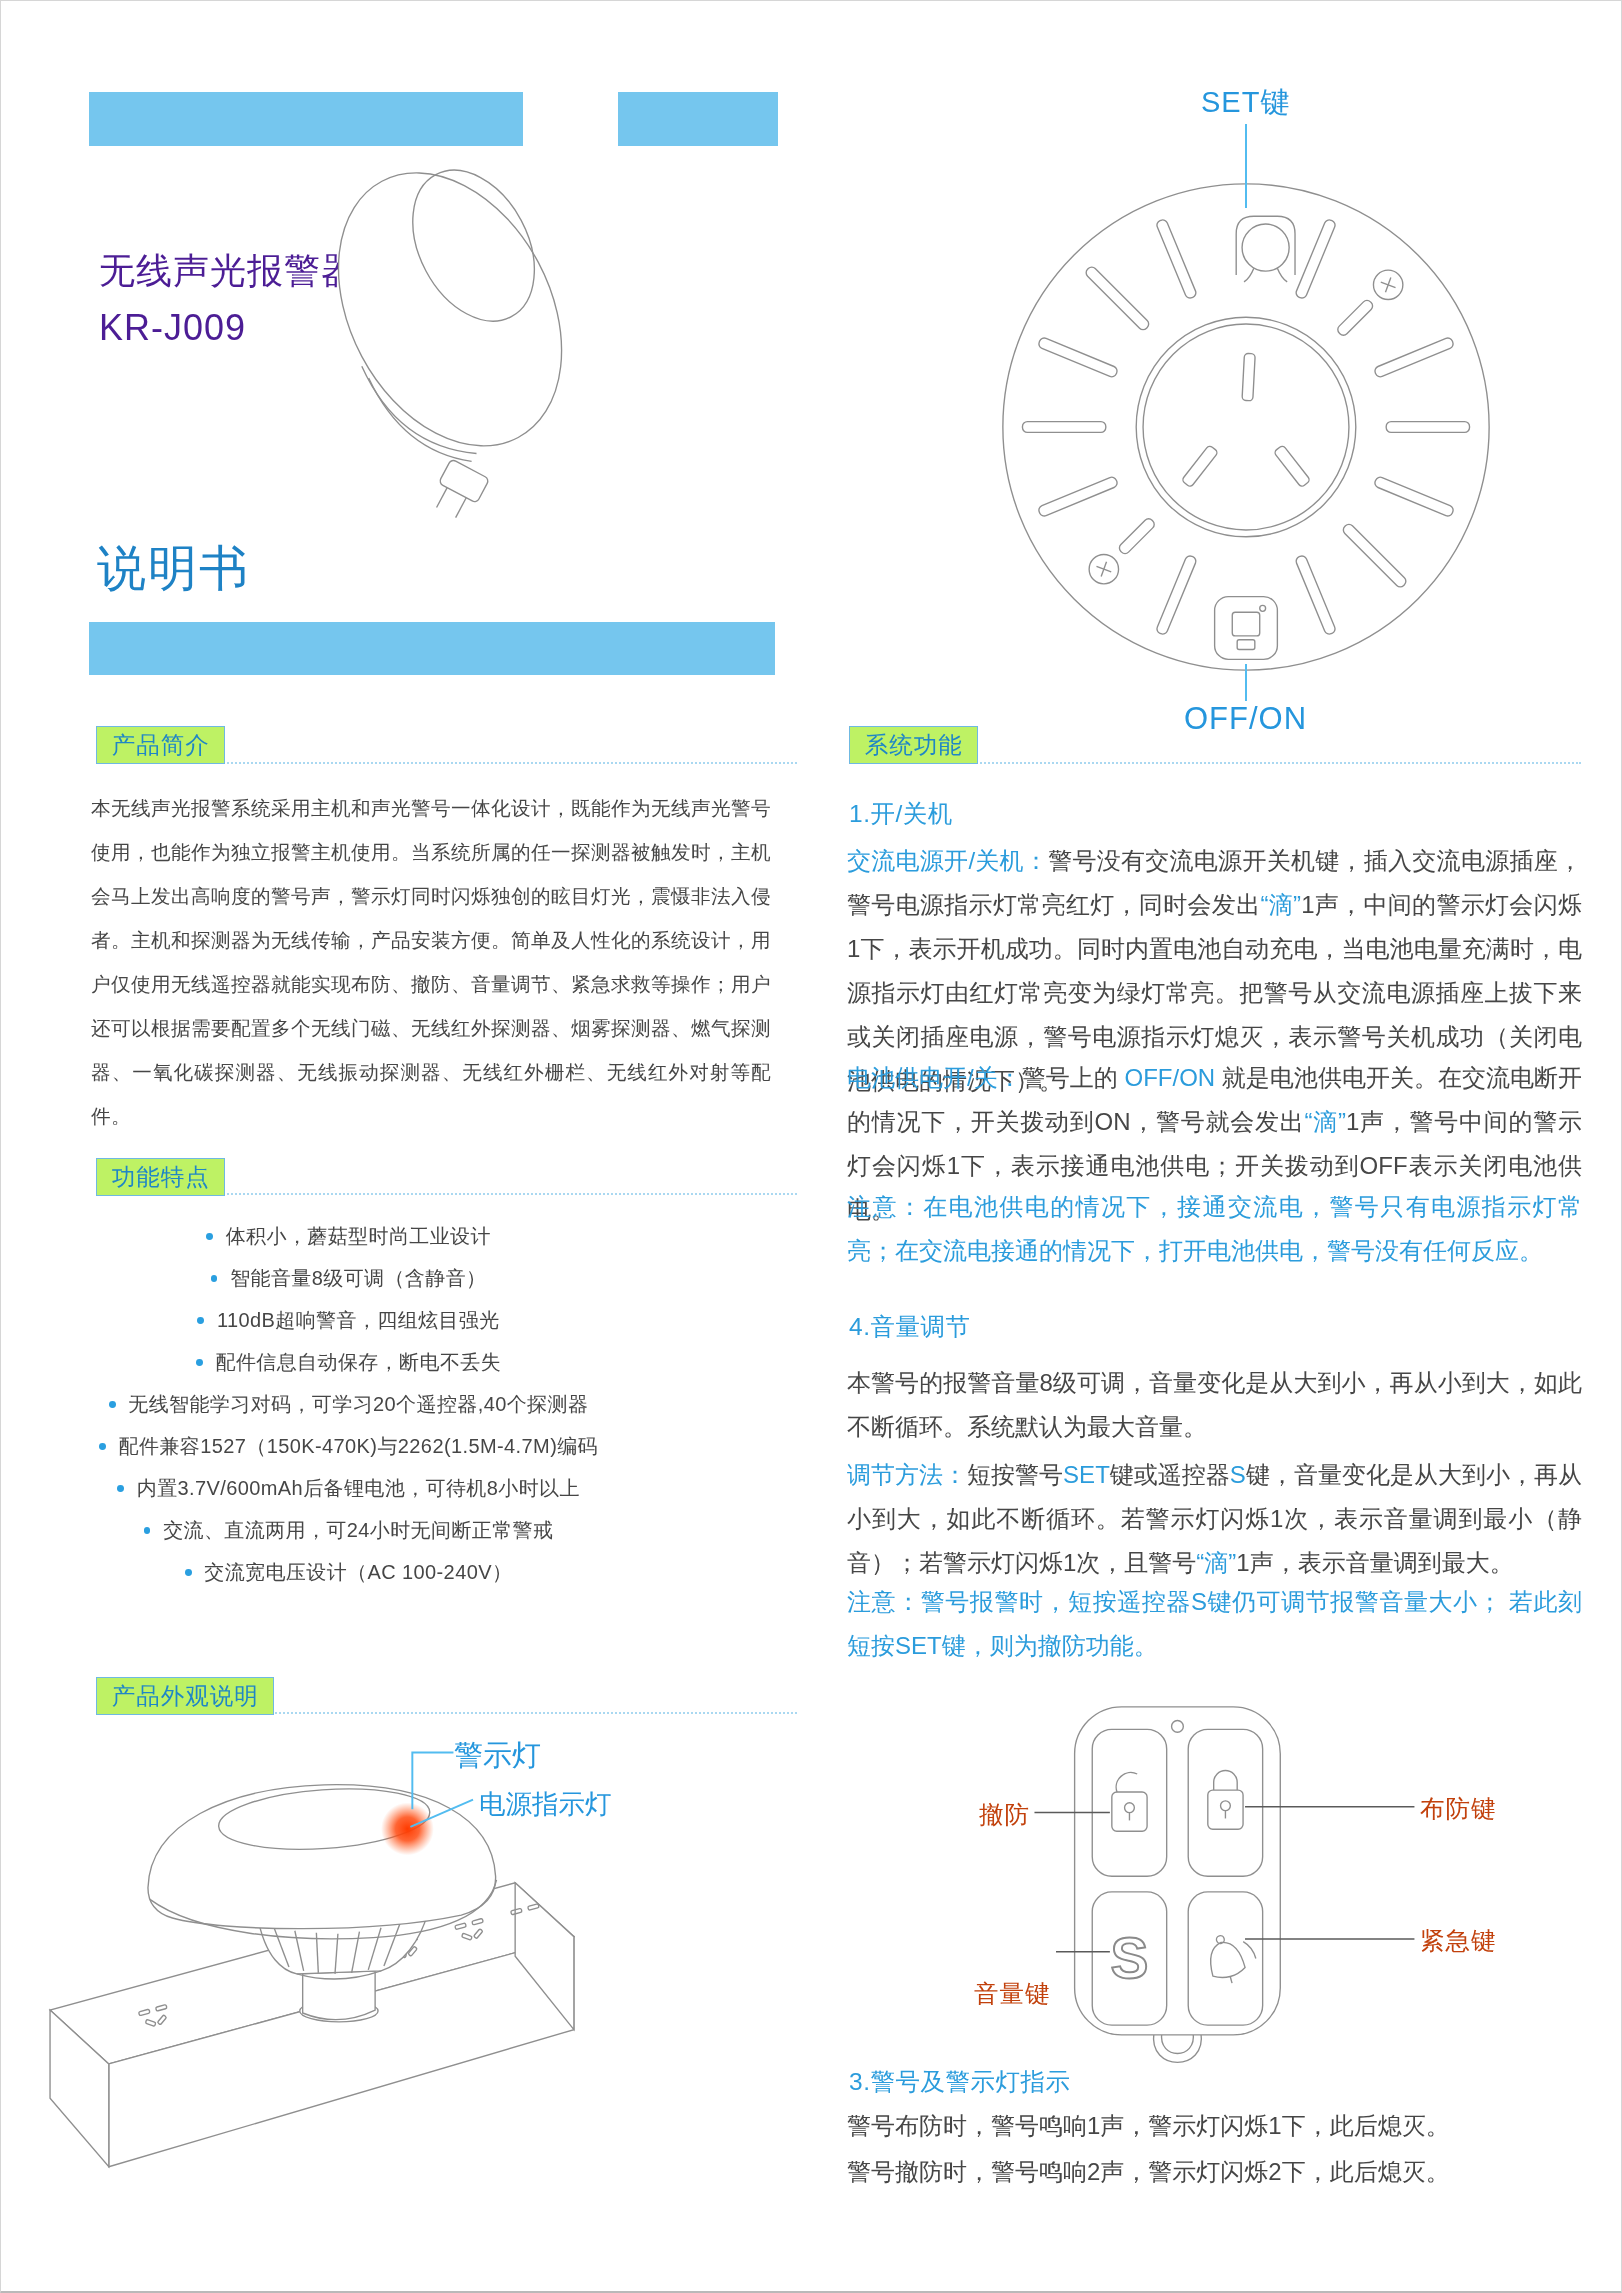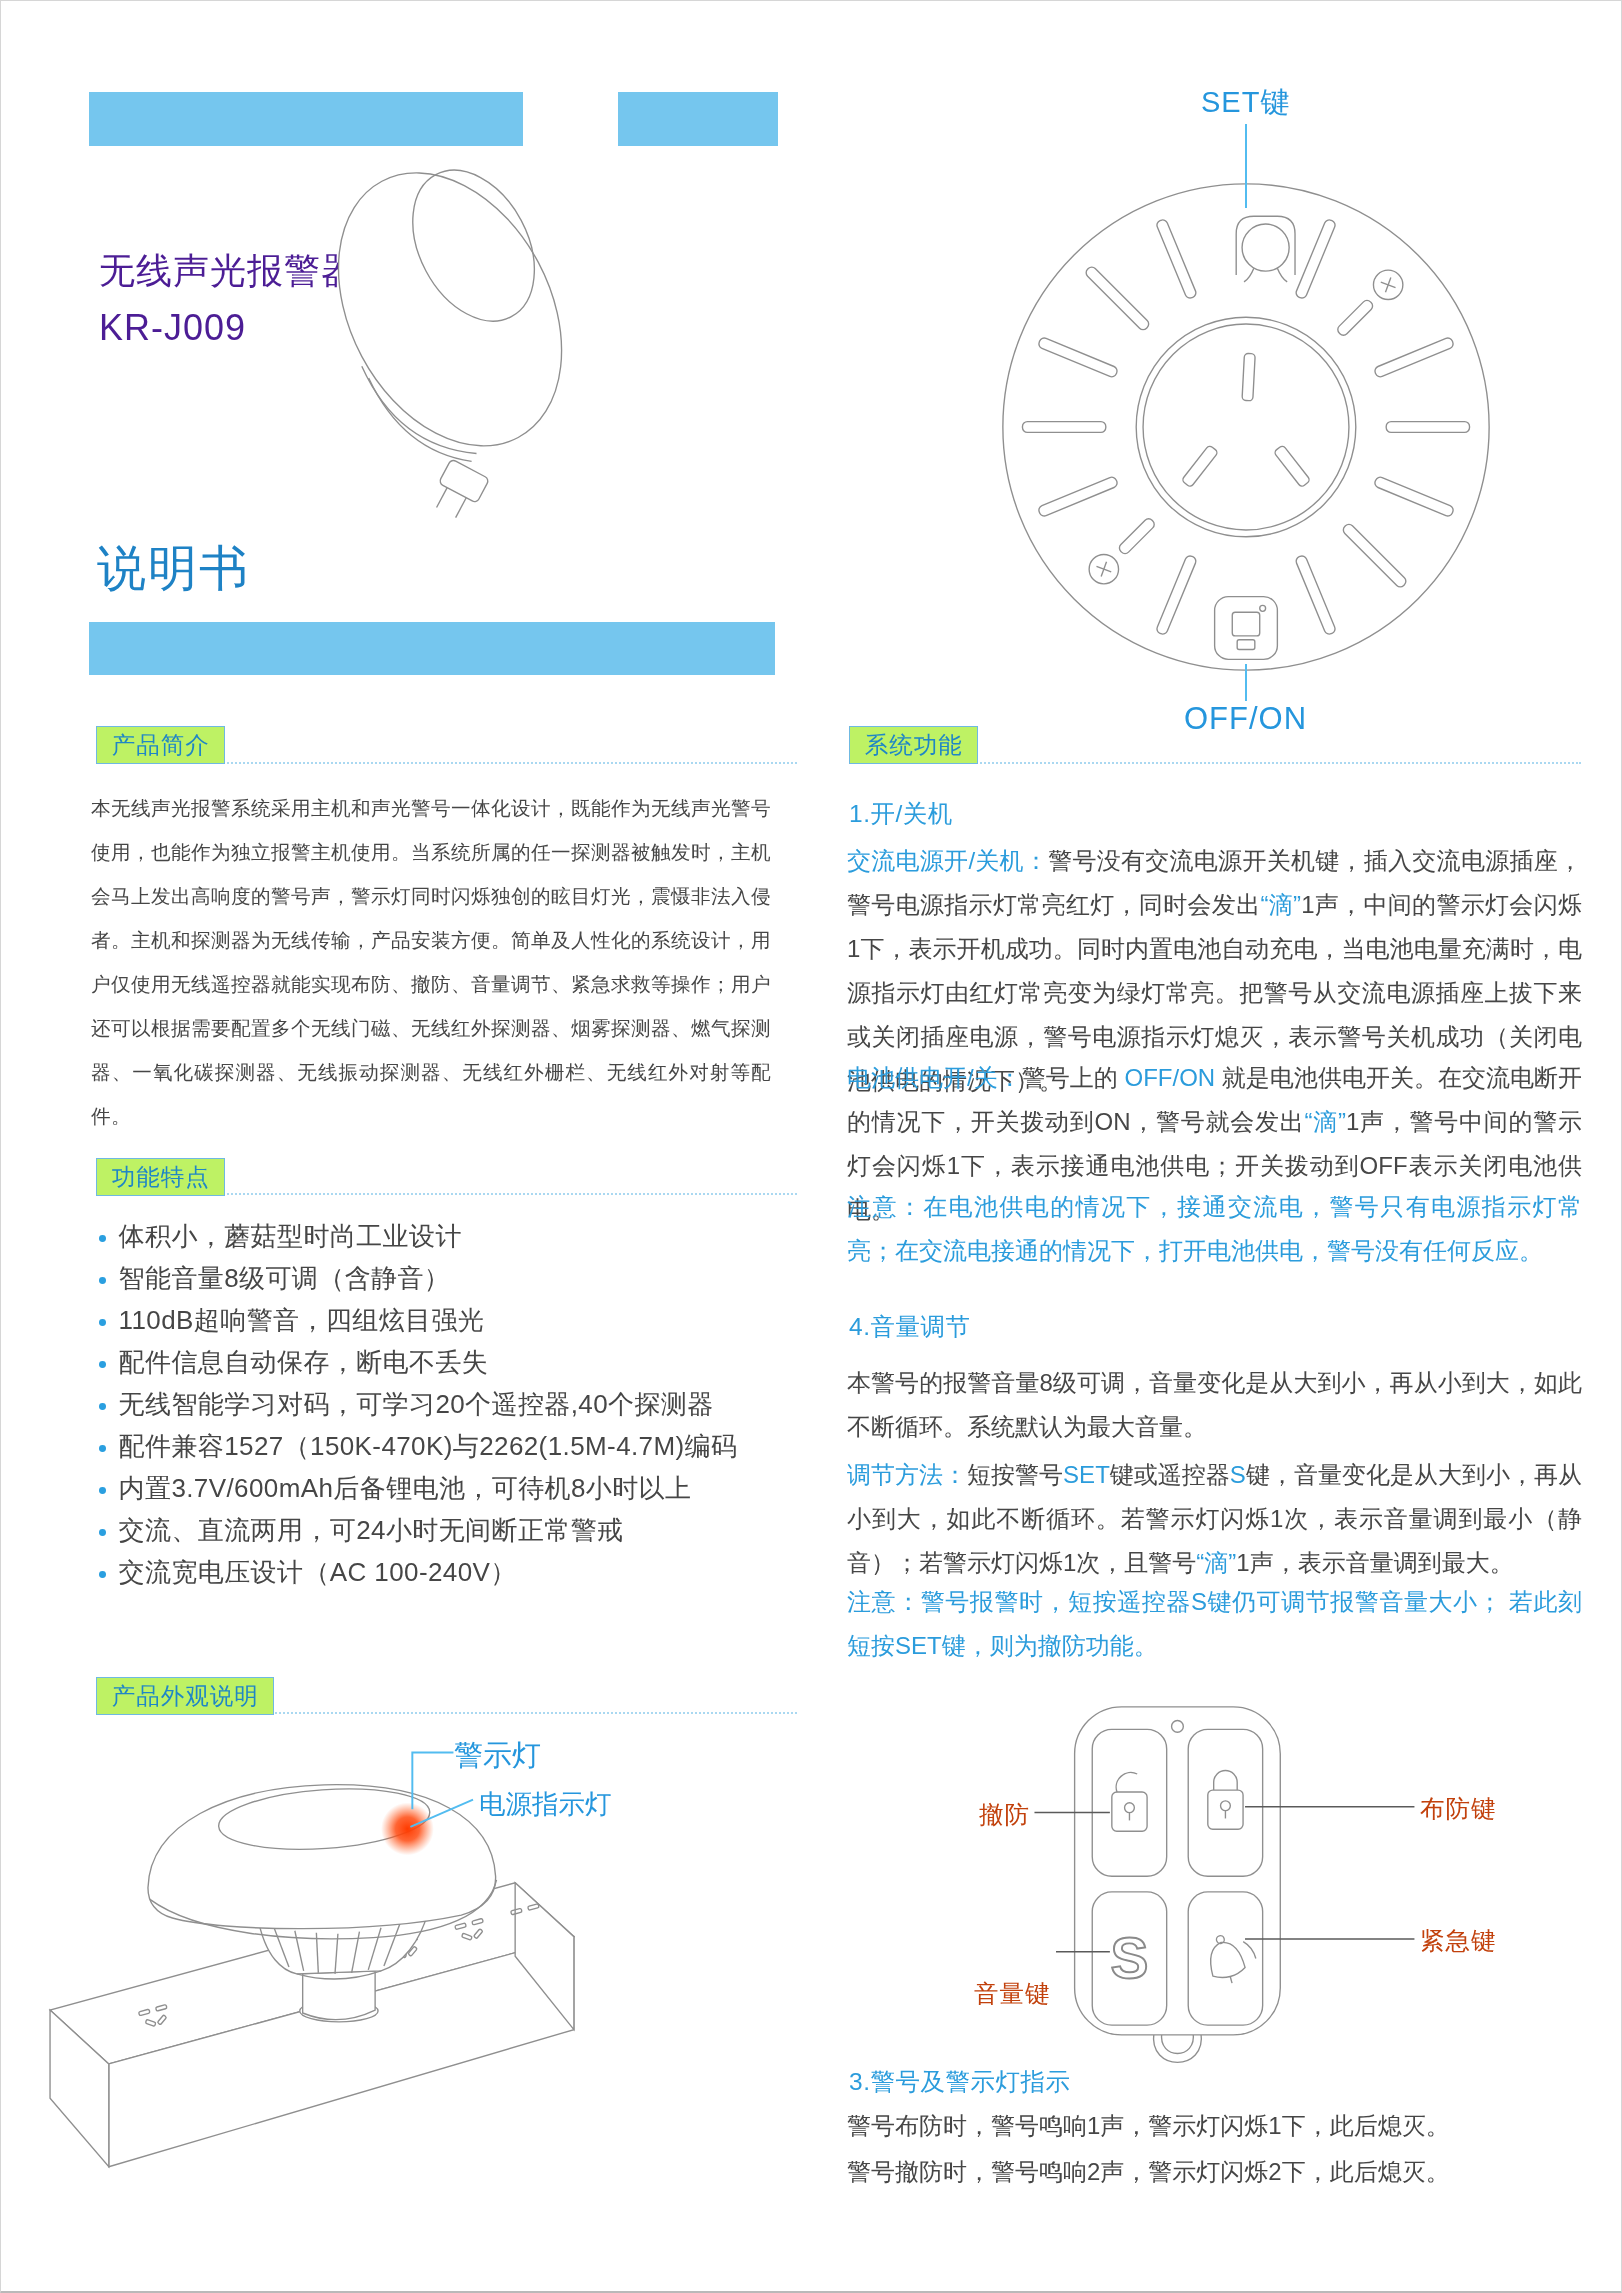--- a/index.html
+++ b/index.html
@@ -20,21 +20,21 @@
     position:absolute;z-index:2;background:#bef264;border:1px solid #6fb9e2;
     color:#1f86c6;font-size:23.5px;line-height:1;padding:6.9px 14.7px 5.9px;letter-spacing:1px;
   }
   .para{position:absolute;color:#464646;font-size:19.6px;line-height:44px;text-align:justify;letter-spacing:0.4px;}
   .rpara{position:absolute;color:#464646;font-size:24px;line-height:44px;text-align:justify;width:735px;left:846px;}
   .rpara.allblue{color:#2b9cdc;}
   .rhead{position:absolute;left:848px;color:#2b9cdc;font-size:24.5px;letter-spacing:0.5px;}
   .seg-blue{color:#2b9cdc;}
   .seg-dark{color:#464646;}
   ul.features{position:absolute;left:98px;top:1214px;margin:0;padding:0;list-style:none;}
-  ul.features li{height:42px;line-height:42px;font-size:26px;color:#464646;letter-spacing:0.4px;}
+  ul.features li{height:42px;line-height:42px;font-size:20px;color:#464646;letter-spacing:0.4px;text-align:center;}
   ul.features li::before{
     content:"";display:inline-block;width:6.9px;height:6.9px;border-radius:50%;
     background:#2a9fe0;margin-right:12.7px;vertical-align:2.9px;
   }
   .bluelabel{position:absolute;color:#2596dd;z-index:3;}
   .darklabel{position:absolute;color:#c2410c;font-size:24.5px;z-index:3;letter-spacing:1px;}
   .leader-v{position:absolute;width:2px;background:#52bcf0;z-index:2;}
   svg{position:absolute;overflow:visible;}
   svg .ln{stroke:#8f8f8f;stroke-width:1.4;fill:none;}
   svg .shape{stroke:#8f8f8f;stroke-width:1.4;fill:#ffffff;}

